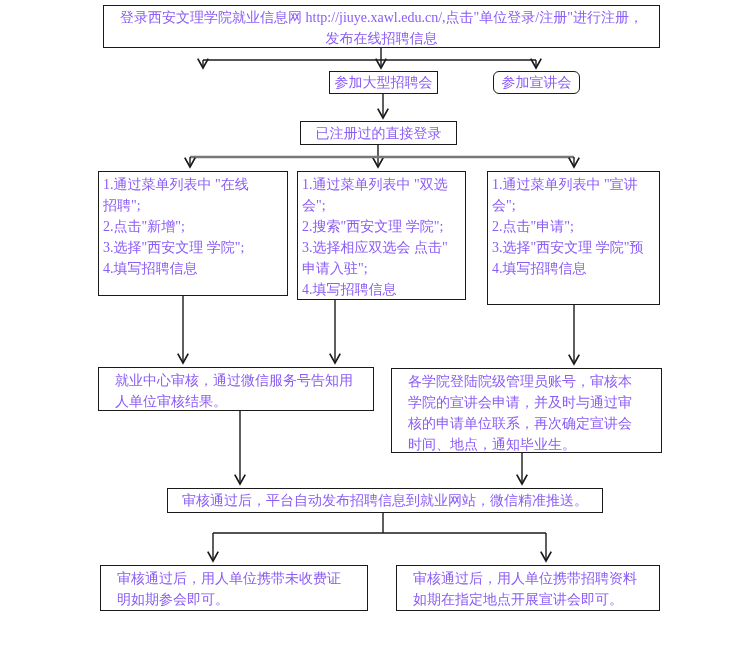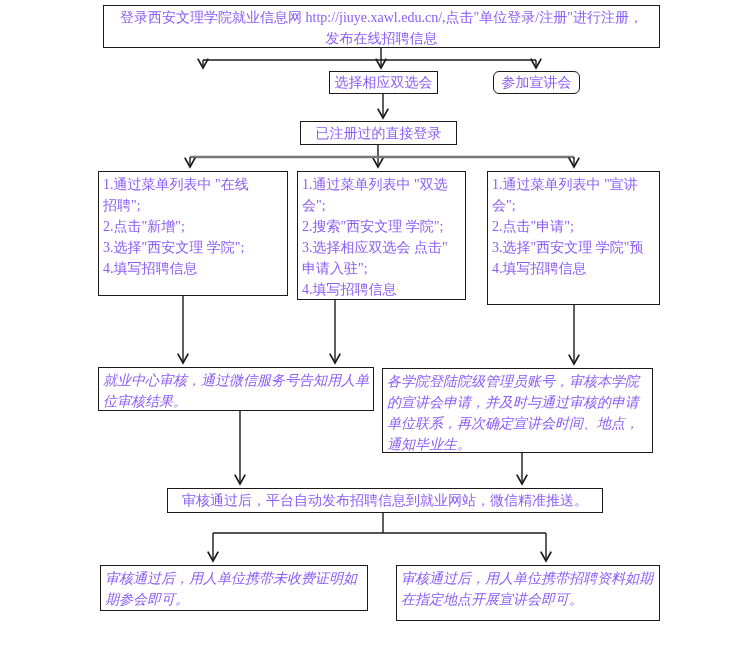--- a/index.html
+++ b/index.html
@@ -29,21 +29,21 @@
   .center { text-align: center; }
   .fbox .ln { white-space: nowrap; }
   .title-box { padding: 1px 2px; }
   .label-box {
     display: flex;
     align-items: center;
     justify-content: center;
     white-space: nowrap;
   }
   .steps-box { padding: 2px 4px; }
-  .para-box { padding: 2px 4px; font-style: italic; }
+  .para-box { padding: 2px 16px; }
   .wide-box { padding: 1px 2px; white-space: nowrap; }
 </style>
 </head>
 <body>
 
 <div id="canvas">
 
   <svg class="connectors" viewBox="0 0 736 660" xmlns="http://www.w3.org/2000/svg">
     <defs>
       <marker id="arr" viewBox="0 0 12 12" refX="10" refY="6" markerWidth="9" markerHeight="9" orient="auto">
@@ -76,21 +76,21 @@
       <line x1="213" y1="533" x2="213" y2="561" marker-end="url(#arr)"></line>
       <line x1="546" y1="533" x2="546" y2="561" marker-end="url(#arr)"></line>
     </g>
   </svg>
 
   <div class="fbox title-box center" style="left:103px; top:5px; width:557px; height:43px;">
     <div class="ln">登录西安文理学院就业信息网 http://jiuye.xawl.edu.cn/,点击"单位登录/注册"进行注册，</div>
     <div class="ln">发布在线招聘信息</div>
   </div>
 
-  <div class="fbox label-box" style="left:329px; top:71px; width:109px; height:23px;">选择相应双选会</div>
+  <div class="fbox label-box" style="left:329px; top:71px; width:109px; height:23px;">参加大型招聘会</div>
   <div class="fbox label-box" style="left:493px; top:71px; width:87px; height:23px;border-radius:6px;">参加宣讲会</div>
 
   <div class="fbox label-box" style="left:300px; top:121px; width:157px; height:24px;">已注册过的直接登录</div>
 
   <div class="fbox steps-box" style="left:98px; top:171px; width:190px; height:125px;">
     <div class="ln">1.通过菜单列表中 "在线</div>
     <div class="ln">招聘";</div>
     <div class="ln">2.点击"新增";</div>
     <div class="ln">3.选择"西安文理 学院";</div>
     <div class="ln">4.填写招聘信息</div>
@@ -108,21 +108,21 @@
   <div class="fbox steps-box" style="left:487px; top:171px; width:173px; height:134px;">
     <div class="ln">1.通过菜单列表中 "宣讲</div>
     <div class="ln">会";</div>
     <div class="ln">2.点击"申请";</div>
     <div class="ln">3.选择"西安文理 学院"预</div>
     <div class="ln">4.填写招聘信息</div>
   </div>
 
   <div class="fbox para-box" style="left:98px; top:367px; width:276px; height:44px;">就业中心审核，通过微信服务号告知用人单位审核结果。</div>
 
-  <div class="fbox para-box" style="left:382px; top:368px; width:271px; height:85px;">各学院登陆院级管理员账号，审核本学院的宣讲会申请，并及时与通过审核的申请单位联系，再次确定宣讲会时间、地点，通知毕业生。</div>
+  <div class="fbox para-box" style="left:391px; top:368px; width:271px; height:85px;">各学院登陆院级管理员账号，审核本学院的宣讲会申请，并及时与通过审核的申请单位联系，再次确定宣讲会时间、地点，通知毕业生。</div>
 
   <div class="fbox wide-box center" style="left:167px; top:488px; width:436px; height:25px;">审核通过后，平台自动发布招聘信息到就业网站，微信精准推送。</div>
 
   <div class="fbox para-box" style="left:100px; top:565px; width:268px; height:46px;">审核通过后，用人单位携带未收费证明如期参会即可。</div>
 
-  <div class="fbox para-box" style="left:396px; top:565px; width:264px; height:56px;">审核通过后，用人单位携带招聘资料如期在指定地点开展宣讲会即可。</div>
+  <div class="fbox para-box" style="left:396px; top:565px; width:264px; height:46px;">审核通过后，用人单位携带招聘资料如期在指定地点开展宣讲会即可。</div>
 
 </div>
 
 </body></html>

